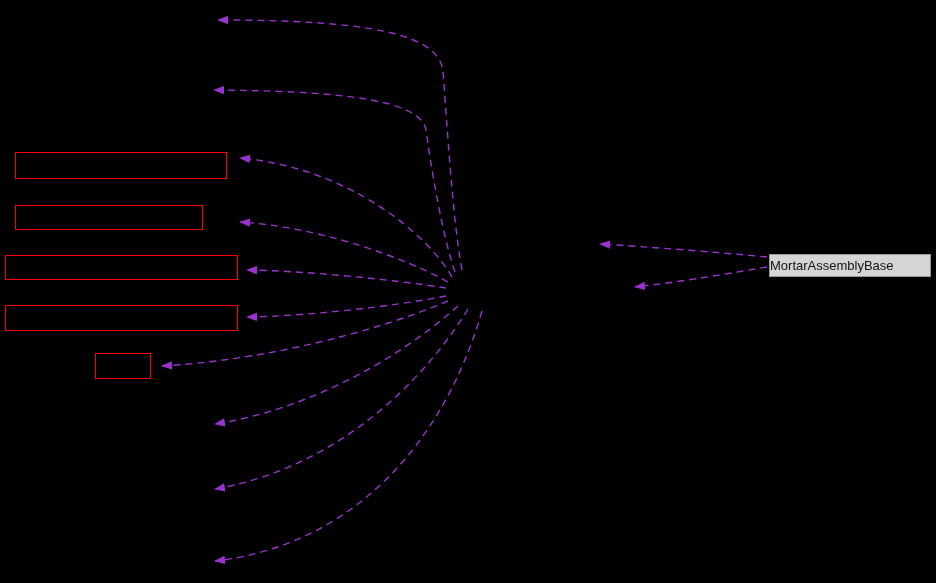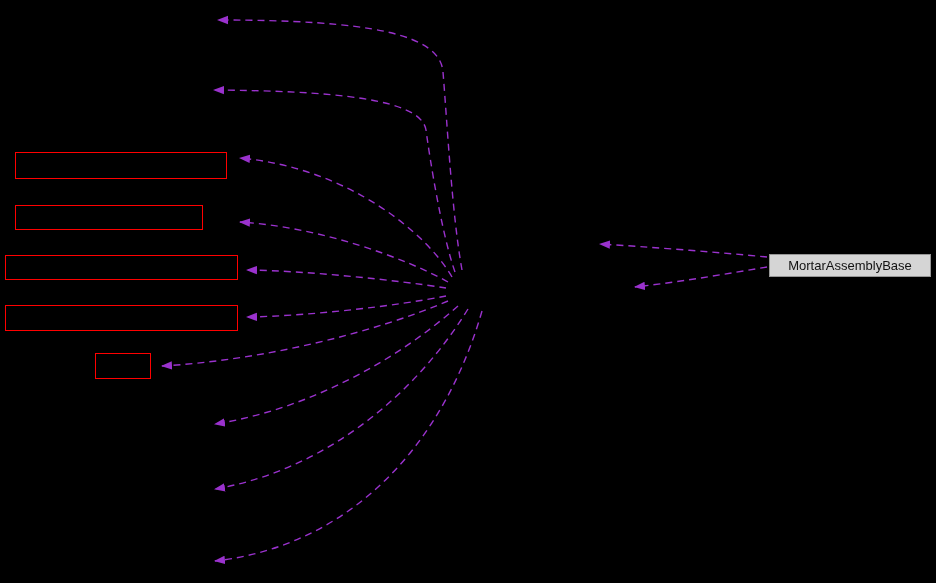--- a/index.html
+++ b/index.html
@@ -51,21 +51,20 @@
     left:769px;
     top:254px;
     width:162px;
     height:23px;
     background:var(--main-node-fill);
     border:1px solid var(--main-node-border);
     box-sizing:border-box;
     color:var(--main-node-text);
     font-size:13px;
     line-height:21px;
-    text-align:center;
     white-space:nowrap;
   }
 </style>
 </head>
 <body>
 
 <div class="canvas">
 
   <svg class="edges-svg" viewBox="0 0 936 583">
     <defs>

